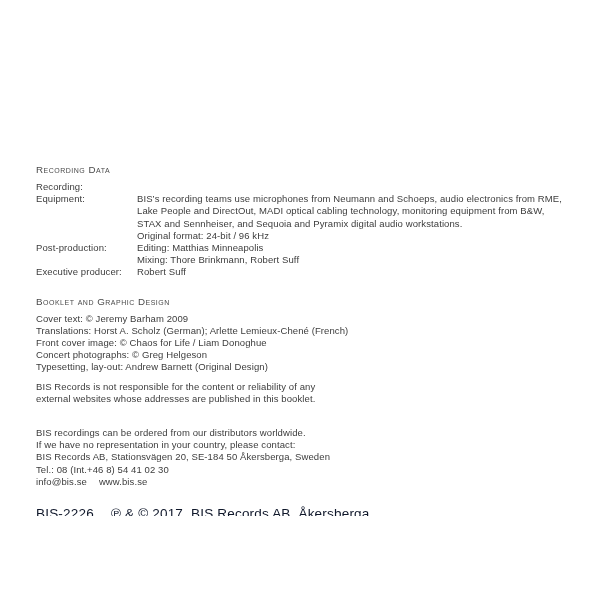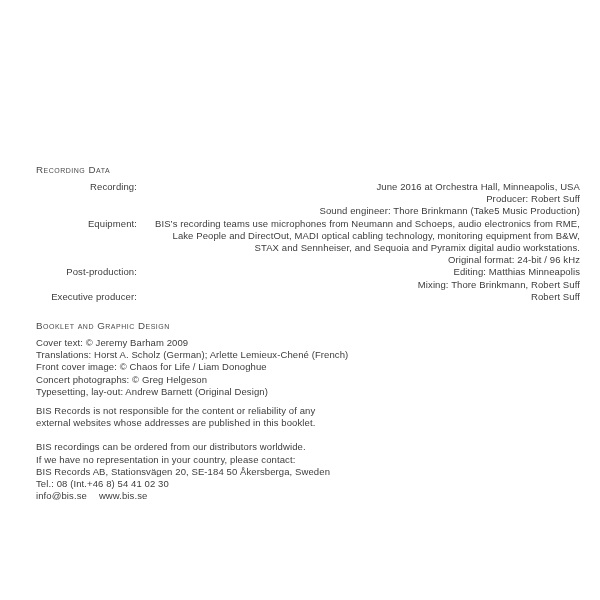--- a/index.html
+++ b/index.html
@@ -26,32 +26,32 @@
     letter-spacing:0.1px;
   }
   .section-heading{
     font-size:9.8px;
     line-height:12px;
     font-variant:small-caps;
     letter-spacing:0.5px;
     color:#4a4a4a;
     margin-bottom:5px;
   }
-  .credit-table{margin-bottom:16px;text-align:right;}
+  .credit-table{margin-bottom:16px;}
   .credit-row{display:flex;}
   .credit-label{
     width:101px;
     flex:0 0 101px;
     white-space:nowrap;
   }
   .credit-value{flex:1;}
   .ln{white-space:nowrap;}
   .sec-booklet{margin-top:17px;}
   .sec-disclaimer{margin-top:7px;}
-  .sec-ordering{margin-top:12px;}
+  .sec-ordering{margin-top:22px;}
   .contact-bold{font-weight:normal;letter-spacing:0.1px;}
   .contact-bold .gap{display:inline-block;width:12px;}
   .catalog-line{
     margin-top:17px;
     font-size:13.5px;
     line-height:18px;
     color:#0f172a;
     letter-spacing:0.2px;
     white-space:nowrap;
   }
@@ -69,25 +69,20 @@
 <body>
 
 <div class="page">
   <div class="content">
 
     <div class="section-heading body-text">Recording Data</div>
 
     <div class="credit-table body-text">
       <div class="credit-row">
         <div class="credit-label">Recording:</div>
-        <div class="credit-value">
-          <div class="ln">June 2016 at Orchestra Hall, Minneapolis, USA</div>
-          <div class="ln">Producer: Robert Suff</div>
-          <div class="ln">Sound engineer: Thore Brinkmann (Take5 Music Production)</div>
-        </div>
       </div>
       <div class="credit-row">
         <div class="credit-label">Equipment:</div>
         <div class="credit-value">
           <div class="ln">BIS’s recording teams use microphones from Neumann and Schoeps, audio electronics from RME,</div>
           <div class="ln">Lake People and DirectOut, MADI optical cabling technology, monitoring equipment from B&amp;W,</div>
           <div class="ln">STAX and Sennheiser, and Sequoia and Pyramix digital audio workstations.</div>
           <div class="ln">Original format: 24-bit / 96 kHz</div>
         </div>
       </div>

